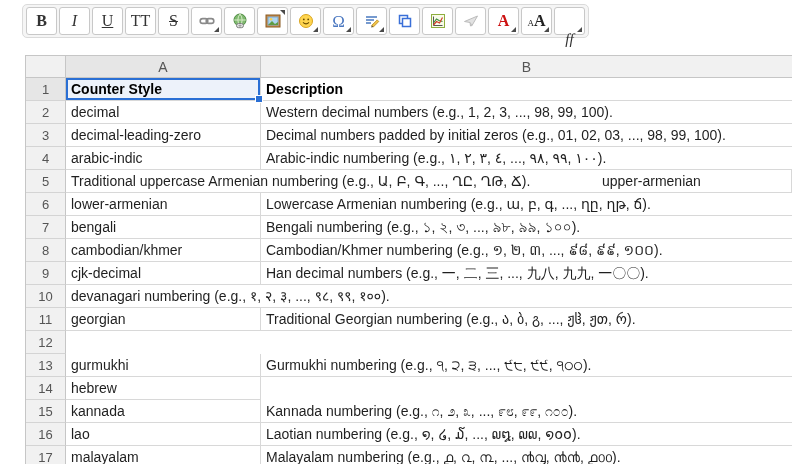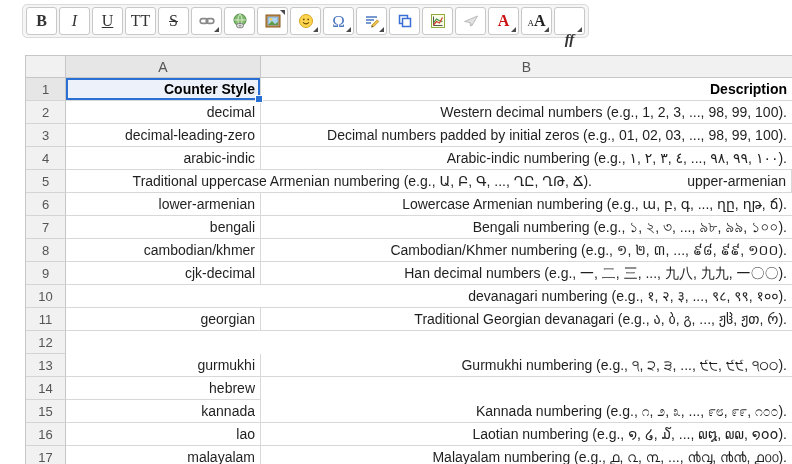--- a/index.html
+++ b/index.html
@@ -16,21 +16,21 @@
     align-items: center; justify-content: center; cursor: pointer; padding: 0; }
   .tb svg { display: block; }
   .t { font-family: "Liberation Serif", "DejaVu Serif", serif; font-size: 16px; color: #333; line-height: 1; }
   .t.bold { font-weight: 700; }
   .t.italic { font-style: italic; }
   .t.underline { text-decoration: underline; }
   .t.tt { font-size: 16px; letter-spacing: 0; }
   .t.strike { text-decoration: line-through; }
   .t.omega { color: #4a77c0; font-size: 17px; }
   .t.fontcolor { color: #cc1111; font-weight: 700; }
-  .t.ff { font-style: italic; font-weight: 700; font-size: 15px; margin-top: 36px; }
+  .t.ff { font-style: italic; font-weight: 400; font-size: 15px; margin-top: 36px; }
   .sizeA { display: flex; align-items: flex-end; font-family: "Liberation Serif", "DejaVu Serif", serif; color: #222; line-height: 1; }
   .sizeA .small { font-size: 9px; margin-bottom: 1px; }
   .sizeA .big { font-size: 16px; font-weight: 600; }
   .dd { position: absolute; right: 2px; bottom: 2px; width: 0; height: 0;
     border-bottom: 5px solid #4a4a4a; border-left: 5px solid transparent; }
   .dd.top { bottom: auto; top: 2px; border-bottom: none;
     border-top: 5px solid #4a4a4a; border-left: 5px solid transparent; }
   .tb.disabled { cursor: default; }
 
   
@@ -43,21 +43,21 @@
     justify-content: center; border-right: 1px solid #c6c6c6; border-bottom: 1px solid #c6c6c6; }
   .col-hdr.a { width: 195px; }
   .col-hdr.b { flex: 1; border-right: none; }
   .col-hdr.hl, .gutter.hl { background: #e6e6e6; }
   .row { display: flex; height: 23px; }
   .gutter { width: 40px; background: #f1f1f1; color: #555; font-size: 13px;
     display: flex; align-items: center; justify-content: center;
     border-right: 1px solid #c6c6c6; border-bottom: 1px solid #d4d4d4; }
   .cell { border-right: 1px solid #d8d8d8; border-bottom: 1px solid #d8d8d8;
     padding: 0 5px; line-height: 21px; white-space: nowrap; color: #1f1f1f;
-    background: #fff; display: flex; align-items: center; justify-content: flex-end; }
+    background: #fff; display: flex; align-items: center; }
   .cell-a { width: 195px; }
   .cell-b { flex: 1; border-right: none; }
   .row-header-text .cell { font-weight: 700; color: #000; }
   .cell.selected { position: relative; background: #edf2fa;
     box-shadow: inset 0 0 0 2px #2a6fd4; z-index: 2; }
   .cell.selected::after { content: ""; position: absolute; right: -3px; bottom: -3px;
     width: 6px; height: 6px; background: #2a6fd4; border: 1px solid #fff; z-index: 3; }
 </style>
 </head>
 <body>
@@ -283,21 +283,21 @@
           <span class="txt">devanagari numbering (e.g., १, २, ३, ..., ९८, ९९, १००).</span>
         </div>
   </div>
 
   <div class="row">
     <div class="gutter">11</div>
     <div class="cell cell-a">
           <span class="txt">georgian</span>
         </div>
     <div class="cell cell-b">
-          <span class="txt">Traditional Georgian devanagari (e.g., ა, ბ, გ, ..., ჟჱ, ჟთ, რ).</span>
+          <span class="txt">Traditional Georgian numbering (e.g., ა, ბ, გ, ..., ჟჱ, ჟთ, რ).</span>
         </div>
   </div>
 
   <div class="row">
     <div class="gutter">12</div>
   </div>
 
   <div class="row">
     <div class="gutter">13</div>
     <div class="cell cell-a">

